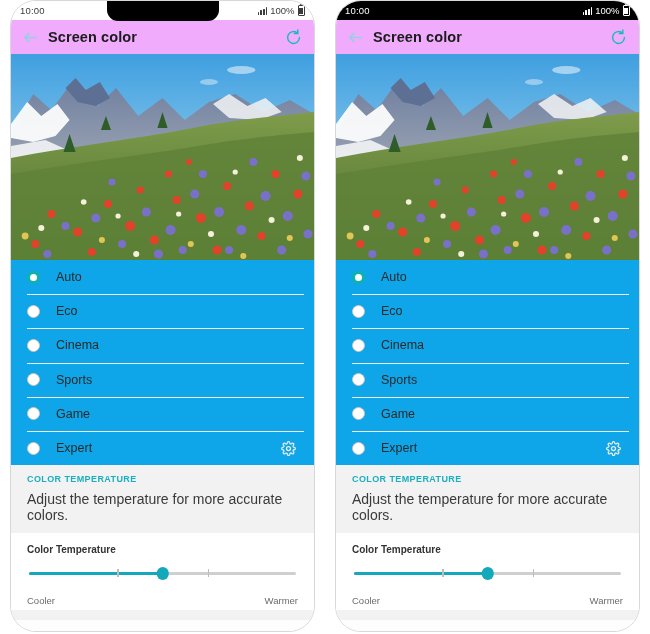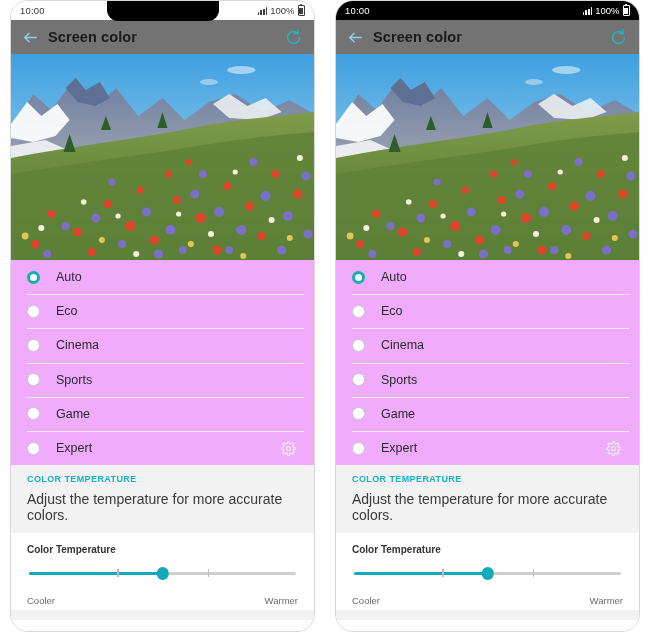--- a/index.html
+++ b/index.html
@@ -6,21 +6,21 @@
   body{
     width:650px;height:634px;background:#ffffff;overflow:hidden;
     font-family:"Liberation Sans","DejaVu Sans",sans-serif;
   }
   .stage{position:relative;width:650px;height:634px;display:flex;}
 
   
   .phone{position:relative;width:325px;height:634px;box-sizing:border-box;}
   .frame{
     position:absolute;left:10px;top:0px;width:305px;height:632px;
-    border:1.4px solid #d8d8d8;border-radius:18px;background:#ffffff;
+    border:1.4px solid #d8d8d8;border-radius:26px;background:#ffffff;
     box-sizing:border-box;overflow:hidden;
   }
 
   
   .statusbar{
     position:relative;height:19px;display:flex;align-items:center;
     justify-content:space-between;padding:0 9px;box-sizing:border-box;
     font-size:9.5px;z-index:5;
   }
   .statusbar.light{background:#ffffff;color:#3b3b3b;}
@@ -40,34 +40,34 @@
   
   .notch{
     position:absolute;left:50%;transform:translateX(-50%);top:-1px;
     width:112px;height:21px;background:#000000;
     border-bottom-left-radius:11px;border-bottom-right-radius:11px;z-index:8;
   }
 
   
   .appbar{
     height:34px;display:flex;align-items:center;padding:0 11px;
-    background:#737373;box-sizing:border-box;gap:9px;
+    background:#f0abfc;box-sizing:border-box;gap:9px;
   }
   .back-ic{width:17px;height:17px;flex:0 0 auto;color:#8fd3e0;}
   .appbar-title{
     flex:1;font-size:14.5px;font-weight:bold;color:#1b1b1b;letter-spacing:.1px;
   }
   .reset-ic{width:19px;height:19px;flex:0 0 auto;color:#1bb8c4;}
 
   
   .photo{position:relative;width:100%;height:206px;overflow:hidden;background:#8ec4e8;}
   .photo svg{display:block;width:100%;height:100%;}
 
   
-  .modes{background:#f0abfc;}
+  .modes{background:#0ea5e9;}
   .mode-row{
     position:relative;height:34.2px;display:flex;align-items:center;
     padding:0 16px;box-sizing:border-box;
   }
   .mode-row + .mode-row::before{
     content:"";position:absolute;left:16px;right:10px;top:0;height:1px;background:#ededed;
   }
   .radio{
     width:13px;height:13px;border-radius:50%;border:1.3px solid #c7c7c7;
     box-sizing:border-box;flex:0 0 auto;margin-right:16px;background:#fff;

